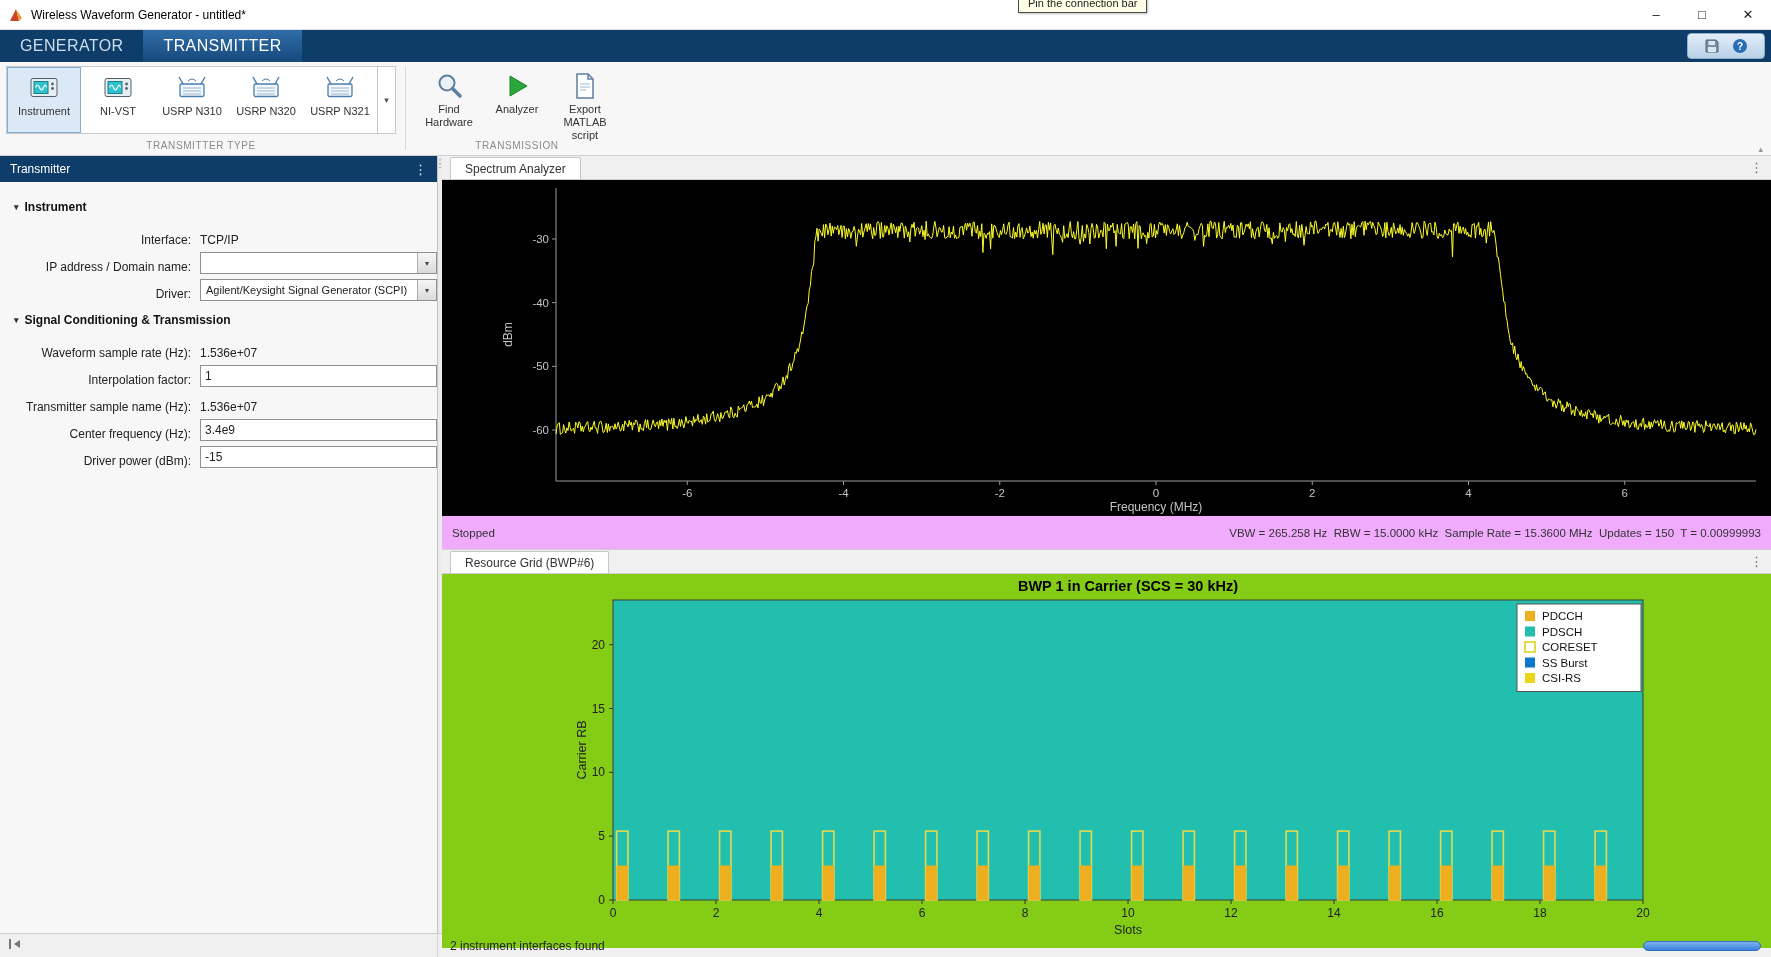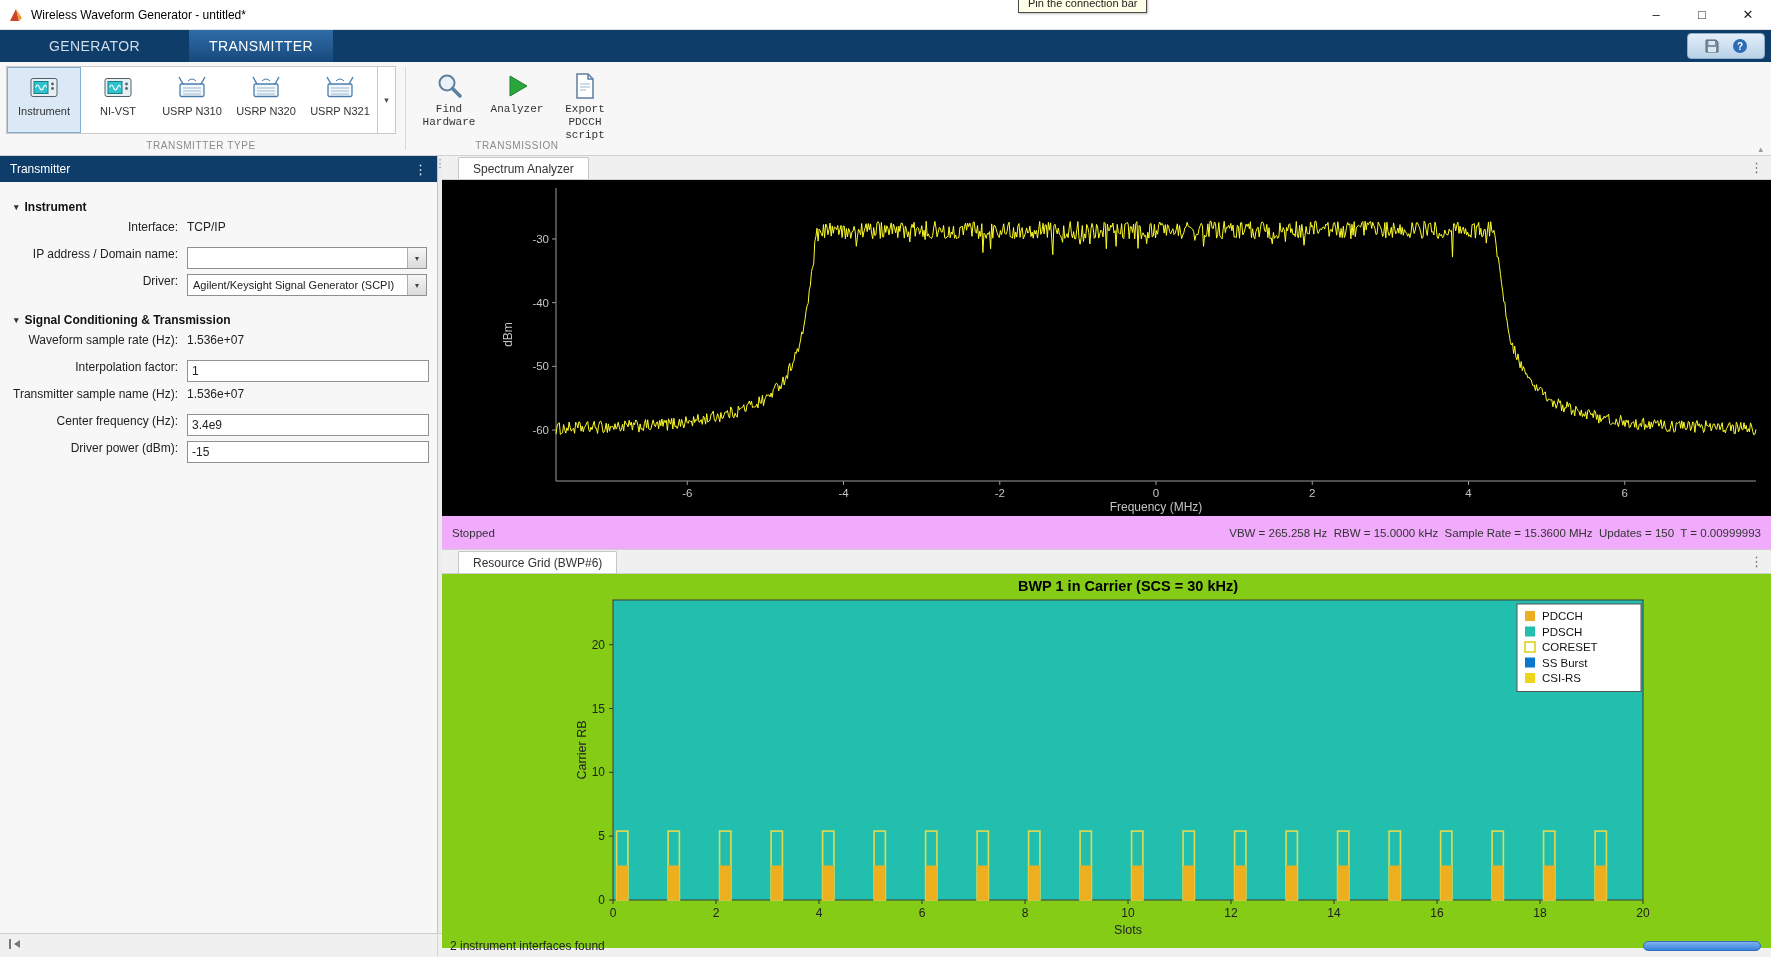--- a/index.html
+++ b/index.html
@@ -10,21 +10,21 @@
             border-bottom:1px solid #e2e2e2;box-sizing:border-box;}
   .app-icon{width:16px;height:16px;flex:none;}
   .win-title{font-size:12px;color:#000;margin-left:7px;}
   .win-controls{margin-left:auto;display:flex;height:100%;}
   .win-btn{width:46px;display:flex;align-items:center;justify-content:center;font-size:13px;color:#222;}
   
   .tooltip-float{position:absolute;left:1018px;top:-7px;background:#fffee6;border:1px solid #4a4a4a;
                  padding:3px 9px;font-size:11px;color:#222;z-index:50;box-shadow:1px 1px 2px rgba(0,0,0,.25);}
   
   .tabstrip{height:32px;background:#0d3d68;display:flex;align-items:stretch;position:relative;}
-  .tab{padding:12px 20px;display:flex;align-items:center;font-size:14px;color:#cfdded;letter-spacing:.4px;margin-left:29px;}
+  .tab{padding:12px 20px;display:flex;align-items:center;font-size:16px;color:#cfdded;letter-spacing:.4px;}
   .tab.active{background:linear-gradient(#2f6da8,#17497c);color:#fff;}
   .quick-access{position:absolute;right:6px;top:3px;height:26px;width:78px;border-radius:4px;
                 background:linear-gradient(#e3eef9,#b9d1e7);border:1px solid #8fafcc;
                 display:flex;align-items:center;justify-content:center;gap:11px;box-sizing:border-box;}
   .qa-btn{width:17px;height:17px;display:flex;align-items:center;justify-content:center;}
   
   .toolstrip{height:94px;background:#f7f7f7;border-bottom:1px solid #d0d0d0;display:flex;
              position:relative;box-sizing:border-box;}
   .ts-section{display:flex;flex-direction:column;padding:4px 6px 0 6px;}
   .ts-body{flex:1;display:flex;align-items:flex-start;}
@@ -32,51 +32,51 @@
   .gallery{display:flex;background:#fff;border:1px solid #c9c9c9;height:68px;box-sizing:border-box;}
   .g-item{width:74px;display:flex;flex-direction:column;align-items:center;padding-top:7px;
           border:1px solid transparent;box-sizing:border-box;}
   .g-item.selected{background:#dbe9f7;border-color:#84aed6;}
   .g-icon{width:32px;height:26px;}
   .g-label{font-size:11px;color:#333;margin-top:4px;white-space:nowrap;}
   .g-arrow{width:17px;border-left:1px solid #c9c9c9;display:flex;align-items:center;
            justify-content:center;color:#555;font-size:9px;}
   .ts-vsep{width:1px;background:#d8d8d8;margin:5px 3px;}
   .tool-btn{width:66px;height:68px;display:flex;flex-direction:column;align-items:center;
-            padding-top:5px;margin:0 1px;border-radius:3px;box-sizing:border-box;font-family:Liberation Mono, monospace;}
+            padding-top:5px;margin:0 1px;border-radius:3px;box-sizing:border-box;}
   .t-icon{width:30px;height:30px;flex:none;}
   .t-label{font-size:11px;color:#333;text-align:center;line-height:13px;margin-top:2px;}
   .ts-collapse{position:absolute;right:8px;bottom:1px;color:#999;font-size:9px;}
   
   .main{display:flex;height:777px;}
   .left-panel{width:438px;flex:none;border-right:1px solid #c4c4c4;display:flex;flex-direction:column;
               background:#f7f7f7;box-sizing:border-box;}
   .panel-header{height:26px;flex:none;background:#0d3d68;color:#fff;display:flex;align-items:center;
                 padding:0 10px;font-size:12px;}
   .ph-kebab{margin-left:auto;color:#e8eef5;font-size:13px;}
   .panel-body{flex:1;padding-top:12px;}
   .sec-head{display:flex;align-items:center;font-weight:bold;font-size:12px;color:#111;padding:6px 0 6px 14px;}
   .sec-arrow{font-size:9px;margin-right:6px;color:#333;}
-  .form-row{display:flex;align-items:flex-start;height:27px;}
+  .form-row{display:flex;align-items:flex-end;height:27px;margin-left:13px;}
   .f-label{width:178px;text-align:right;padding-right:9px;font-size:12px;color:#222;flex:none;}
   .f-static{font-size:12px;color:#222;}
   .f-input{width:232px;height:18px;border:1px solid #919191;font-size:12px;font-family:inherit;
            padding:1px 4px;background:#fff;color:#222;}
   .f-combo{width:240px;height:22px;border:1px solid #8f8f8f;background:#fff;display:flex;
            align-items:center;box-sizing:border-box;}
   .combo-text{font-size:11px;padding-left:5px;white-space:nowrap;overflow:hidden;flex:1;color:#222;}
   .combo-btn{width:18px;height:100%;border-left:1px solid #adadad;background:linear-gradient(#f6f6f6,#dadada);
              display:flex;align-items:center;justify-content:center;font-size:8px;color:#444;flex:none;}
   .splitter{width:4px;flex:none;background:#ececec;display:flex;justify-content:center;}
   .split-dots{color:#8a8a8a;font-size:11px;line-height:9px;margin-top:3px;}
   .right-col{flex:1;display:flex;flex-direction:column;min-width:0;background:#f0f0f0;}
   .doc-tabrow{height:24px;flex:none;background:#f0f0f0;border-bottom:1px solid #cfcfcf;display:flex;
               align-items:flex-end;position:relative;box-sizing:border-box;}
   .doc-tab{background:#fff;border:1px solid #c6c6c6;border-bottom:none;height:22px;display:flex;
-           align-items:center;padding:0 14px;font-size:12px;color:#333;margin-left:16px;
+           align-items:center;padding:0 14px;font-size:12px;color:#333;margin-left:8px;
            border-radius:2px 2px 0 0;box-sizing:border-box;}
   .row-kebab{position:absolute;right:8px;top:4px;color:#666;font-size:13px;}
   .spectrum-wrap{height:336px;flex:none;background:#000;}
   .spec-status{height:34px;flex:none;background:#f0abfc;border-bottom:1px solid #cfcfcf;display:flex;
                align-items:center;font-size:11.5px;color:#333;padding:0 10px;white-space:pre;box-sizing:border-box;}
   .ss-right{margin-left:auto;}
   .resource-wrap{flex:1;background:#84cc16;}
   
   .statusbar{height:24px;background:#f0f0f0;border-top:1px solid #cdcdcd;display:flex;align-items:center;
              box-sizing:border-box;}
@@ -219,21 +219,21 @@
       <div class="tool-btn">
         <span class="t-icon">
           <svg viewBox="0 0 30 30" width="30" height="30">
             <path d="M7 3 h11 l5 5 v19 h-16 z" fill="#fff" stroke="#5e7f9e" stroke-width="1.5"></path>
             <path d="M18 3 v5 h5" fill="none" stroke="#5e7f9e" stroke-width="1.5"></path>
             <line x1="10" y1="13" x2="20" y2="13" stroke="#9db9d2"></line>
             <line x1="10" y1="16" x2="20" y2="16" stroke="#9db9d2"></line>
             <line x1="10" y1="19" x2="16" y2="19" stroke="#9db9d2"></line>
           </svg>
         </span>
-        <span class="t-label">Export PDCCH script</span>
+        <span class="t-label">Export MATLAB script</span>
       </div>
     </div>
     <div class="ts-label">TRANSMISSION</div>
   </div>
   <span class="ts-collapse">▴</span>
 </div>
 
 <div class="main">
 
   <div class="left-panel">

